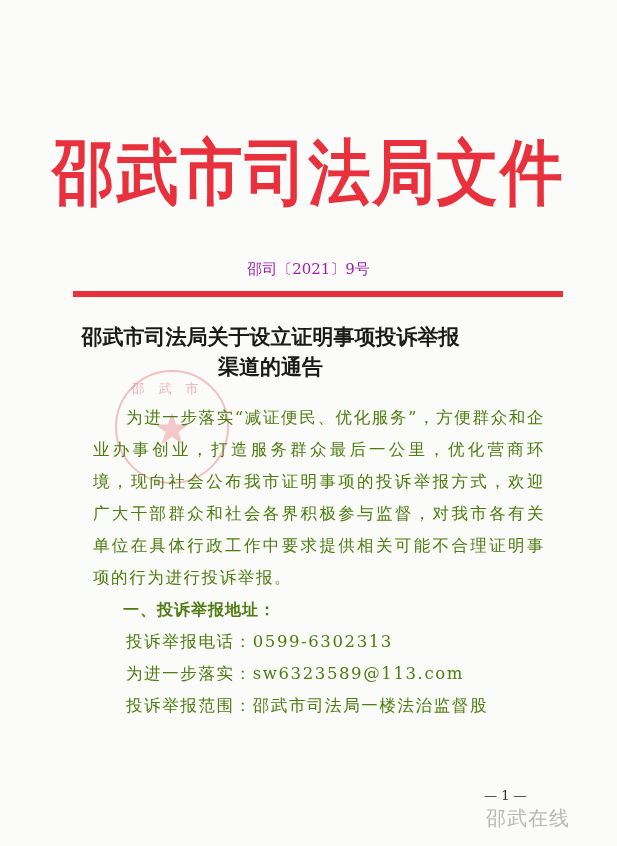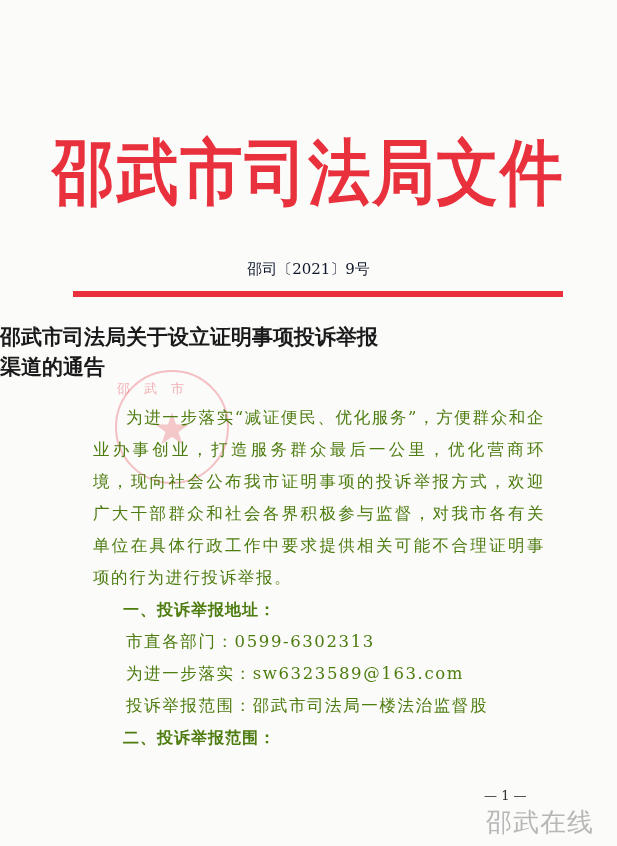--- a/index.html
+++ b/index.html
@@ -10,55 +10,55 @@
       color: #1e1e1e;
     }
     .header-title {
       position: absolute; left: 0; top: 133px; width: 617px; text-align: center;
       color: #e8313c; font-size: 62px; font-weight: bold; letter-spacing: 2px;
       line-height: 80px; font-family: "DejaVu Serif", serif;
       transform: scaleY(1.15);
     }
     .doc-number {
       position: absolute; left: 0; top: 260px; width: 617px; text-align: center;
-      font-size: 15px; color: #0f172a;
+      font-size: 15px; color: #a21caf;
     }
     .red-rule {
       position: absolute; left: 73px; top: 291px; width: 490px; height: 6px;
       background: #e8313c;
     }
     .notice-title {
-      position: absolute; left: 0; top: 322px; width: 541px; text-align: left;
+      position: absolute; left: 0; top: 322px; width: 541px; text-align: center;
       font-size: 21px; font-weight: bold; line-height: 30px; color: #1a1a1a;
     }
     .stamp {
       position: absolute; left: 115px; top: 370px; width: 110px; height: 110px;
       border: 2px solid rgba(230,80,90,0.35); border-radius: 50%;
     }
     .stamp-text {
-      position: absolute; left: 0; top: 8px; width: 110px; text-align: left;
+      position: absolute; left: 0; top: 8px; width: 110px; text-align: center;
       font-size: 13px; color: rgba(230,80,90,0.45); letter-spacing: 14px;
     }
     .stamp-star {
       position: absolute; left: 30px; top: 32px; width: 50px; text-align: center;
       font-size: 44px; color: rgba(230,80,90,0.3); line-height: 50px;
     }
     .body {
       position: absolute; left: 93px; top: 402px; width: 452px;
       font-size: 16.5px; line-height: 32px; letter-spacing: 1.6px; color: #4d7c0f;
     }
     .para { text-indent: 33px; margin: 0; text-align: justify; }
     .heading { font-weight: bold; margin: 0; padding-left: 30px; font-family: "DejaVu Sans", sans-serif; font-size: 16px; letter-spacing: 1px; }
     .heading2 { font-weight: bold; margin: 0; padding-left: 30px; font-family: "DejaVu Sans", sans-serif; font-size: 16px; letter-spacing: 1px; }
     .contact { margin: 0; padding-left: 33px; }
     .page-number {
       position: absolute; left: 484px; top: 788px; font-size: 13px; color: #333;
     }
     .watermark {
-      position: absolute; left: 486px; top: 805px; font-size: 26px;
+      position: absolute; left: 486px; top: 805px; font-size: 20px;
       color: rgba(160,160,160,0.75); font-family: "DejaVu Sans", sans-serif; letter-spacing: 1px;
     }
   </style>
 </head>
 <body>
 
 <div>
   <div class="header-title">邵武市司法局文件</div>
   <div class="doc-number">邵司〔2021〕9号</div>
   <div class="red-rule"></div>
@@ -70,26 +70,25 @@
 
   <div class="stamp">
     <div class="stamp-text">邵武市</div>
     <div class="stamp-star">★</div>
   </div>
 
   <div class="body">
     <p class="para">为进一步落实“减证便民、优化服务”，方便群众和企业办事创业，打造服务群众最后一公里，优化营商环境，现向社会公布我市证明事项的投诉举报方式，欢迎广大干部群众和社会各界积极参与监督，对我市各有关单位在具体行政工作中要求提供相关可能不合理证明事项的行为进行投诉举报。</p>
     <p class="heading">一、投诉举报地址：</p>
     <p class="contact">
-      <span>市直各部门：</span><span>0599-6302313</span>
+      <span>投诉举报电话：</span><span>0599-6302313</span>
     </p>
     <p class="contact">
-      <span>为进一步落实：</span><span>sw6323589@163.com</span>
+      <span>为进一步落实：</span><span>sw6323589@113.com</span>
     </p>
     <p class="contact">
       <span>投诉举报范围：</span><span>邵武市司法局一楼法治监督股</span>
     </p>
-    <p class="heading2">二、投诉举报范围：</p>
   </div>
 
   <div class="page-number">— 1 —</div>
   <div class="watermark">邵武在线</div>
 </div>
 
 </body></html>

